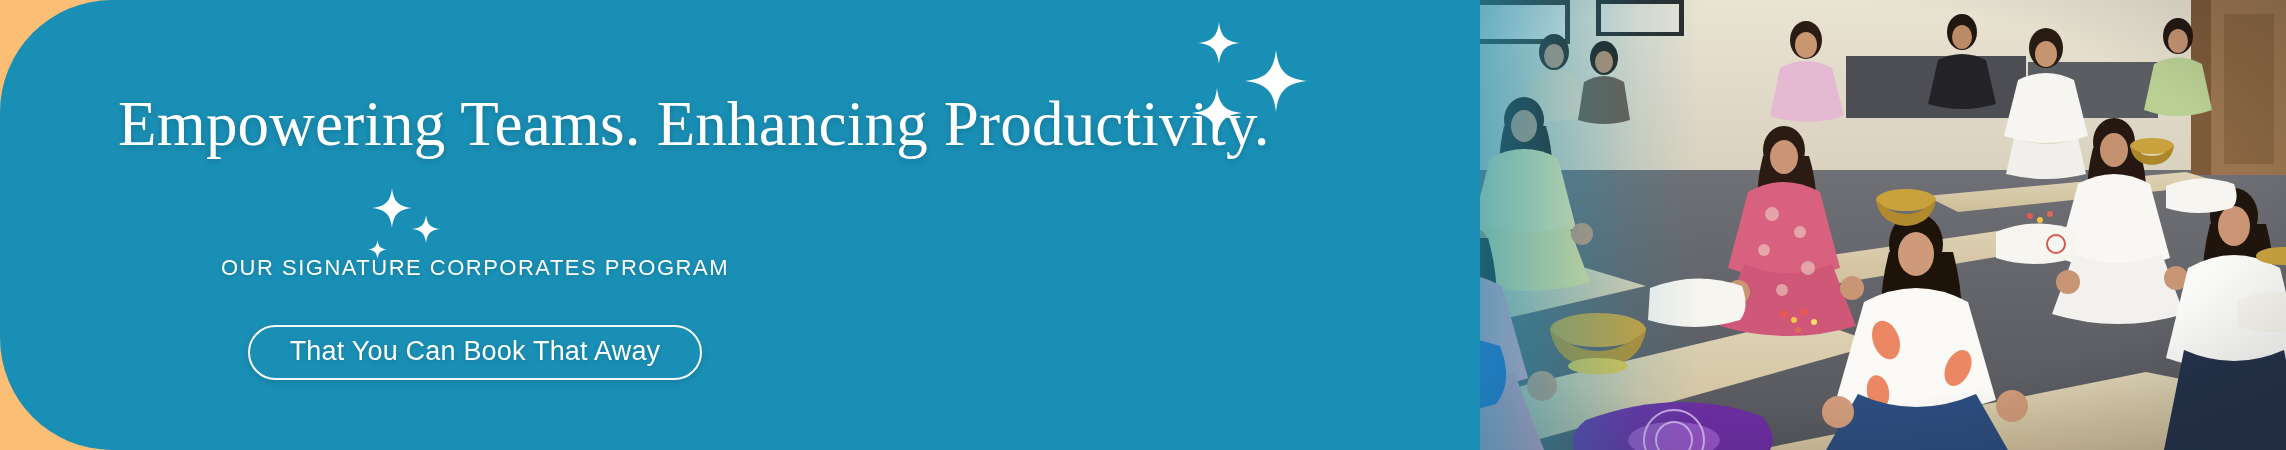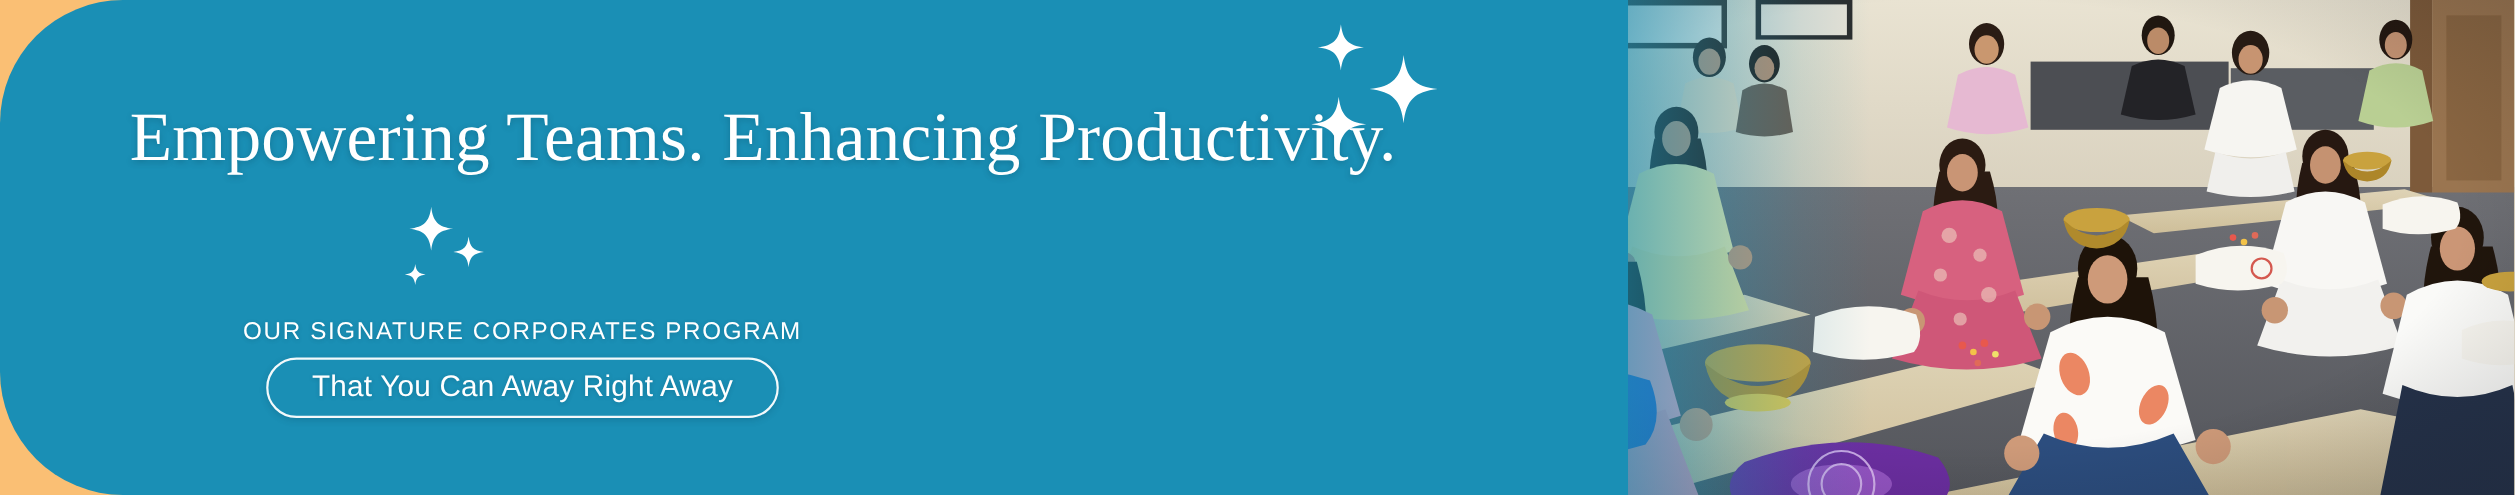--- a/index.html
+++ b/index.html
@@ -86,21 +86,21 @@
     letter-spacing: 0.2px;
     text-shadow: 0 2px 6px rgba(0, 50, 70, 0.28);
     white-space: nowrap;
   }
   .headline .line1 { display: block; padding-left: 118px; }
   .headline .line2 { display: block; padding-left: 410px; }
 
   .kicker {
     position: absolute;
     left: 0;
-    top: 288px;
+    top: 255px;
     width: 1380px;
     text-align: center;
     padding-right: 430px;
     box-sizing: border-box;
     font-family: "Liberation Sans", sans-serif;
     font-size: 22px;
     font-weight: 400;
     letter-spacing: 1.5px;
     color: #ffffff;
     text-shadow: 0 1px 4px rgba(0, 50, 70, 0.22);
@@ -402,17 +402,17 @@
 
   <div class="content">
 
     <h1 class="headline">
       <span class="line1">Empowering Teams. Enhancing Productivity.</span>
     </h1>
 
     <div class="kicker">OUR SIGNATURE CORPORATES PROGRAM</div>
 
     <div class="cta-wrap">
-      <button class="cta-button" type="button">That You Can Away Right Away</button>
+      <button class="cta-button" type="button">That You Can Book That Away</button>
     </div>
 
   </div>
 </div>
 
 </body></html>

